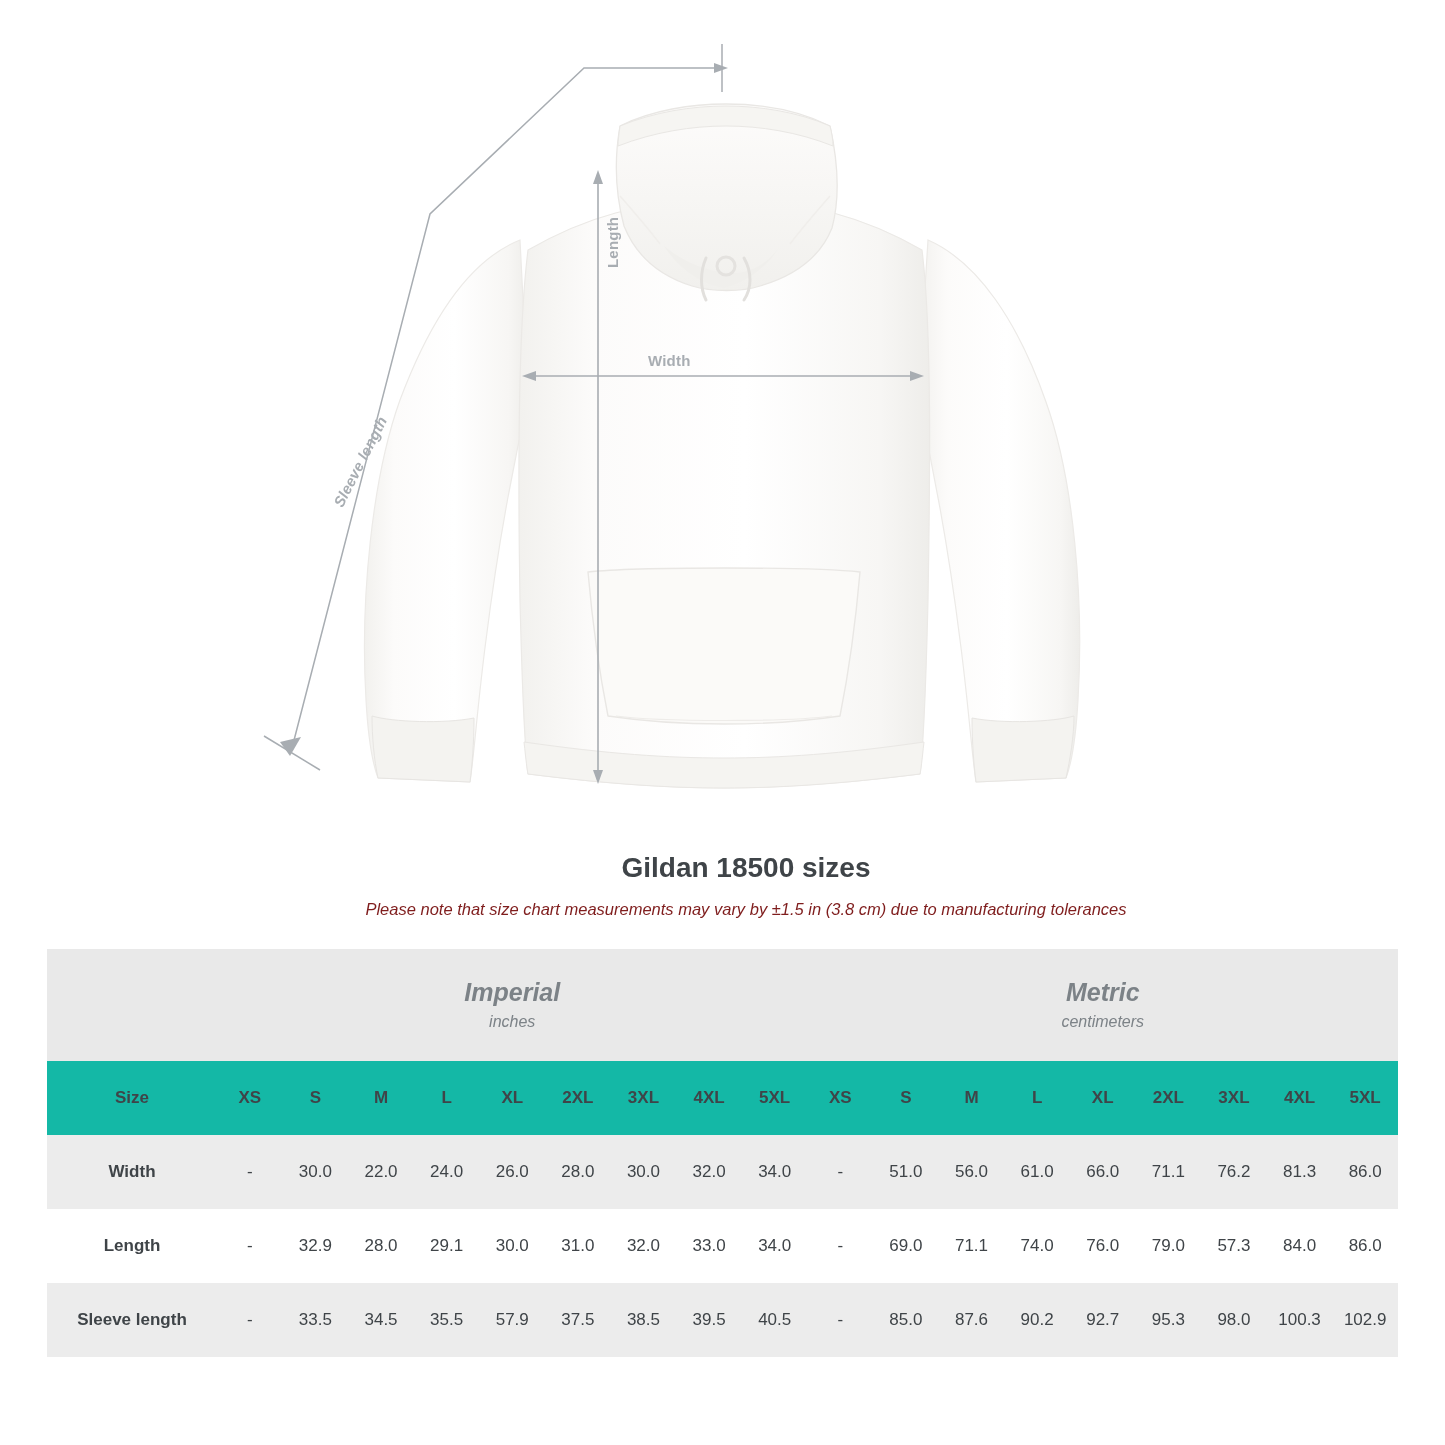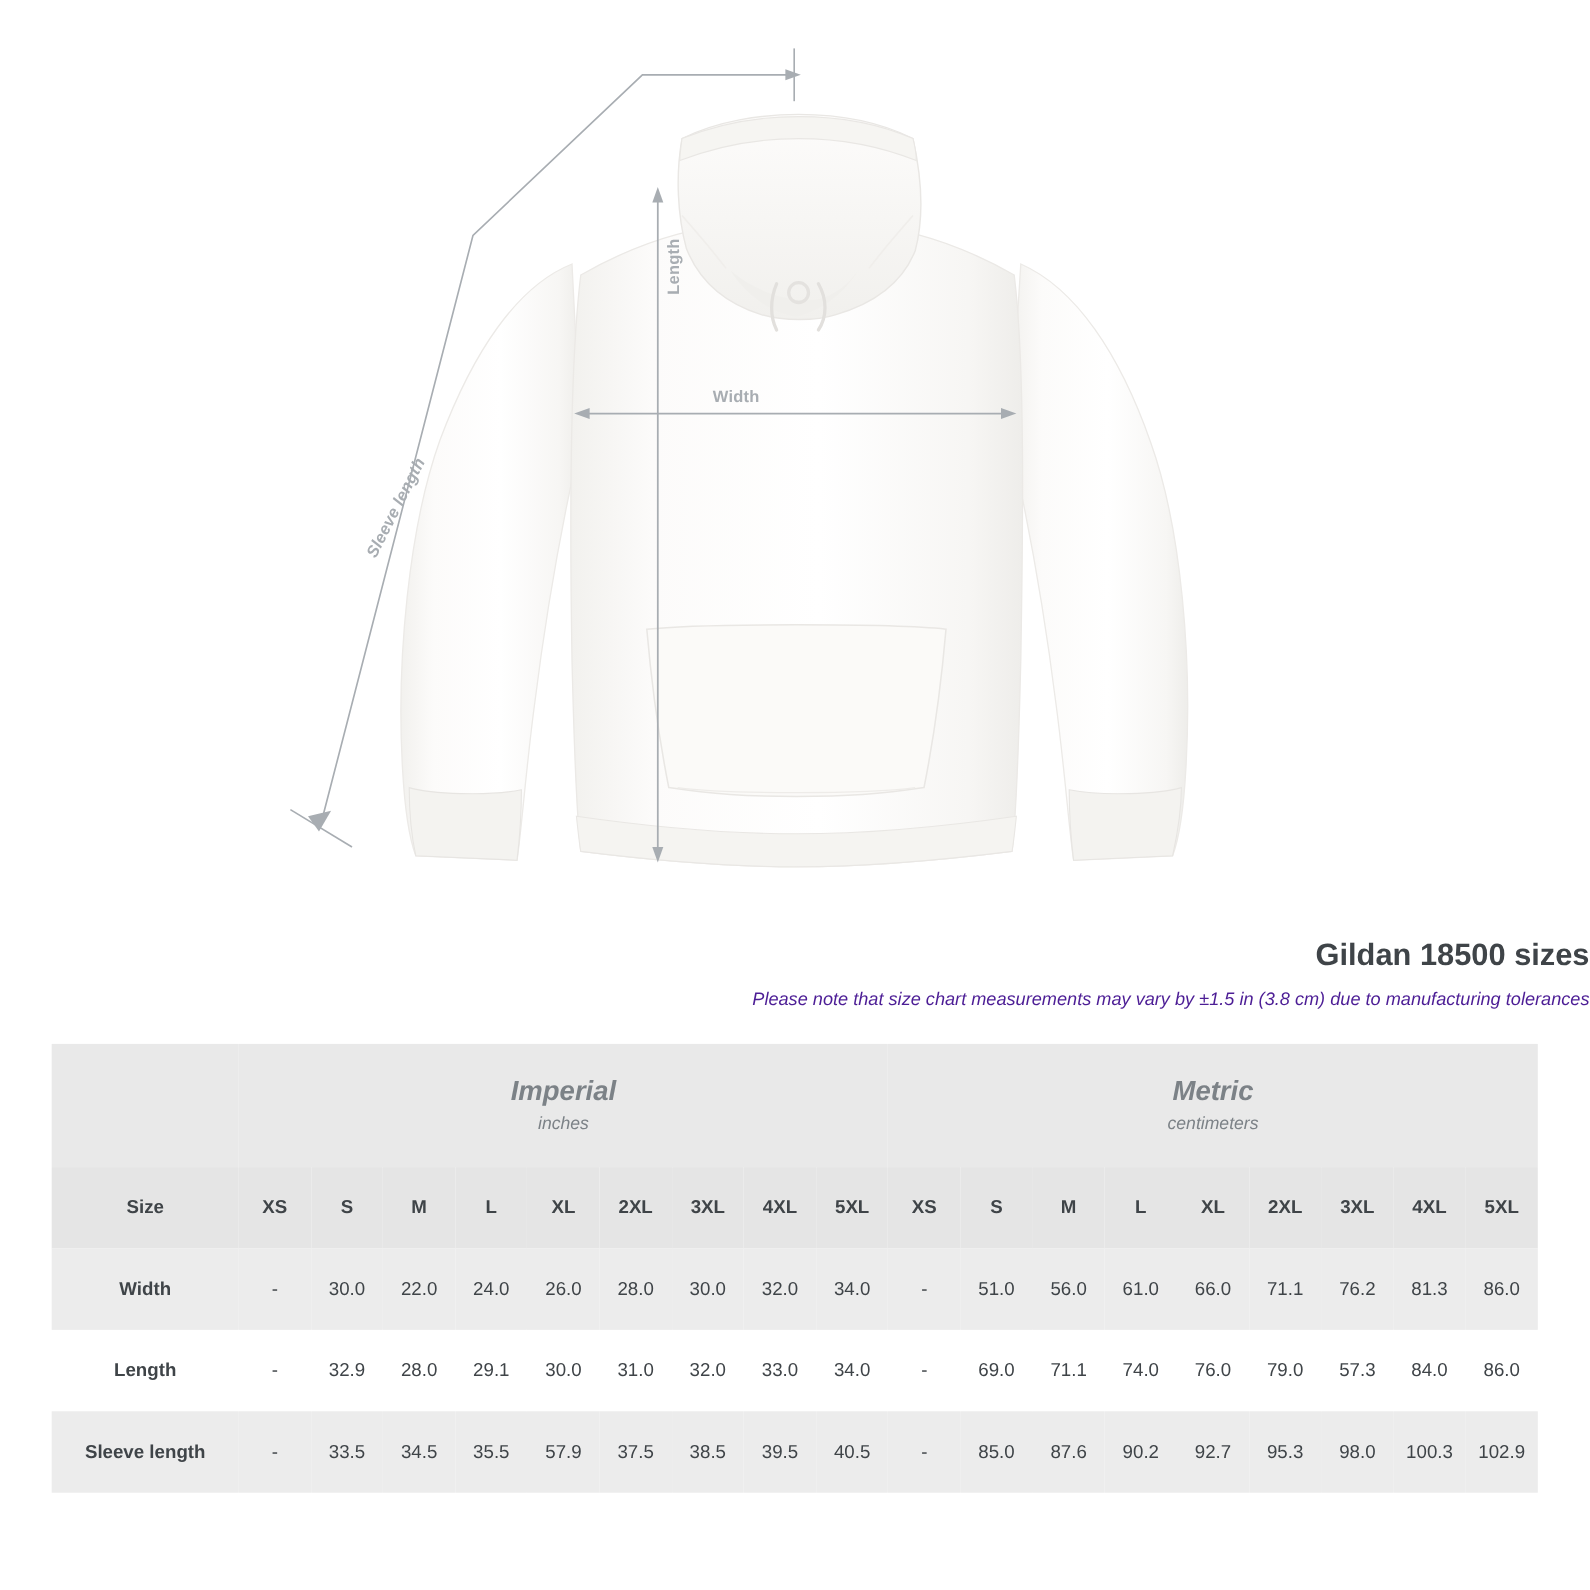--- a/index.html
+++ b/index.html
@@ -56,34 +56,34 @@
   .label-sleeve {
     left: 330px;
     top: 502px;
     transform: rotate(-63deg);
     transform-origin: left top;
     font-style: italic;
   }
 
   
   .title-block {
-    text-align: right;
+    text-align: center;
     margin-top: 22px;
     padding-left: 47px;
   }
   .chart-title {
     font-size: 28px;
     font-weight: bold;
     color: #3f4448;
     margin: 0;
   }
   .chart-note {
     font-size: 16.5px;
     font-style: italic;
-    color: #4c1d95;
+    color: #7f1d1d;
     margin-top: 16px;
   }
 
   
   .table-wrap {
     margin-top: 30px;
     padding: 0 47px;
     box-sizing: border-box;
   }
   table.size-table {
@@ -118,21 +118,21 @@
     font-style: italic;
     color: #7c8287;
     margin-top: 6px;
   }
 
   tr.head-row td {
     height: 74px;
     font-weight: bold;
     font-size: 17px;
     color: #3f4448;
-    background: #e5e5e5;
+    background: #14b8a6;
   }
   tr.head-row td.rowlabel {
     font-size: 17px;
   }
 
   tr.data-row td {
     height: 74px;
     font-size: 17px;
   }
   tr.data-row td.rowlabel {

